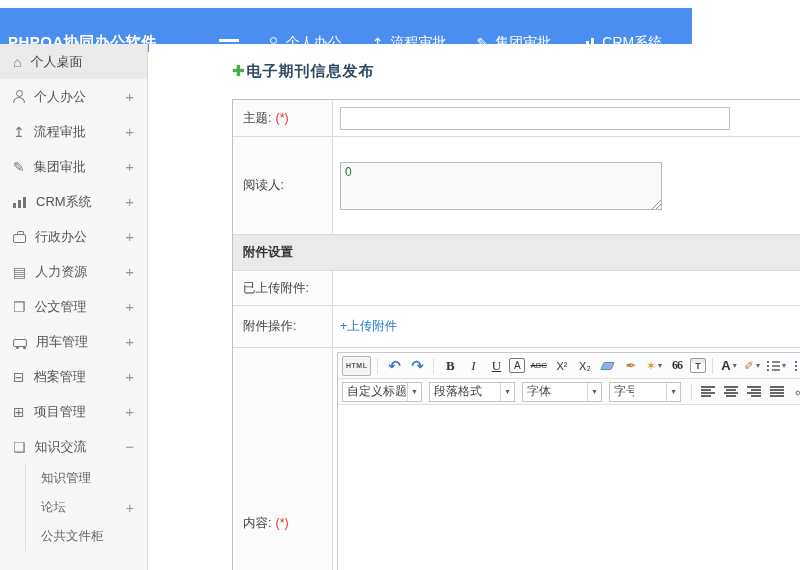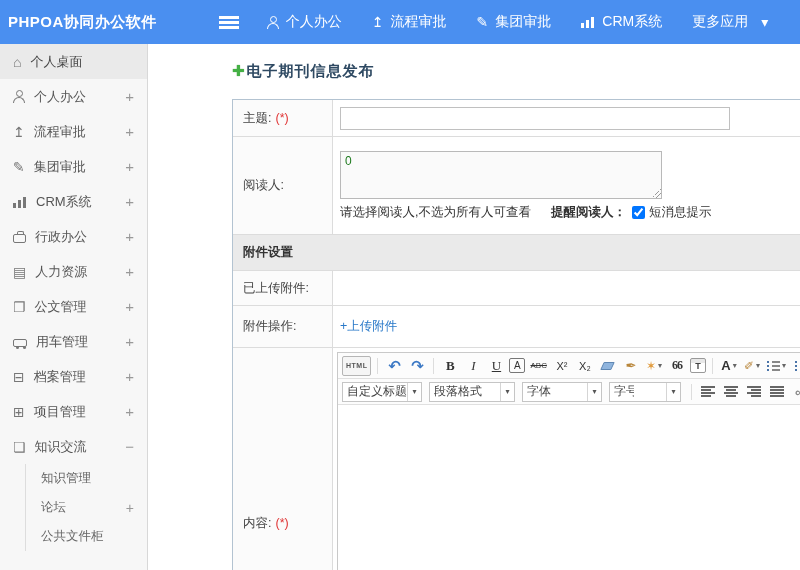--- a/index.html
+++ b/index.html
@@ -1,20 +1,20 @@
 <!DOCTYPE html>
 <html><head>
 <meta charset="utf-8">
 <style>
   * { box-sizing: border-box; margin: 0; padding: 0; }
   html,body { width:800px; height:570px; overflow:hidden; }
   body { position:relative; background:#fff; font-family:"Liberation Sans","DejaVu Sans",sans-serif; }
 
   
-  .topbar { position:absolute; left:0; top:0; width:800px; height:44px; background:#4a8ff0; display:flex; align-items:center; color:#fff; }
+  .topbar { position:absolute; left:0; top:8px; width:692px; height:44px; background:#4a8ff0; display:flex; align-items:flex-end; color:#fff; }
   .logo { font-size:15px; font-weight:bold; margin-left:8px; letter-spacing:.5px; white-space:nowrap; }
   .hamburger { margin-left:62px; width:20px; height:13px; background:repeating-linear-gradient(to bottom,#fff 0 2.6px,transparent 2.6px 5.2px); cursor:pointer; flex:none; }
   .topnav { display:flex; align-items:center; margin-left:28px; gap:30px; }
   .topnav .nav-item { display:flex; align-items:center; gap:7px; font-size:14px; cursor:pointer; white-space:nowrap; }
   .topnav .glyph-ic { font-size:14px; line-height:1; }
   .caret-g { font-size:11px; margin-left:6px; }
 
   
   .ic { display:inline-block; position:relative; color:#777; flex:none; }
   .glyph-ic { font-size:14px; color:#777; flex:none; line-height:1; }
@@ -230,26 +230,20 @@
         </div>
       </div>
 
       <div class="f-row row-readers">
         <div class="f-label">
           <span>阅读人:</span>
         </div>
         <div class="f-field">
           <div class="readers-box">
             <textarea class="readers-ta" style="">0</textarea>
-            <div class="hint-line">
-              <span>请选择阅读人,不选为所有人可查看</span>
-              <span class="remind">提醒阅读人：</span>
-              <input type="checkbox" checked="" class="sms-check" style="">
-              <span>短消息提示</span>
-            </div>
           </div>
         </div>
       </div>
 
       <div class="row-header">
         <span>附件设置</span>
       </div>
 
       <div class="f-row row-uploaded">
         <div class="f-label">

